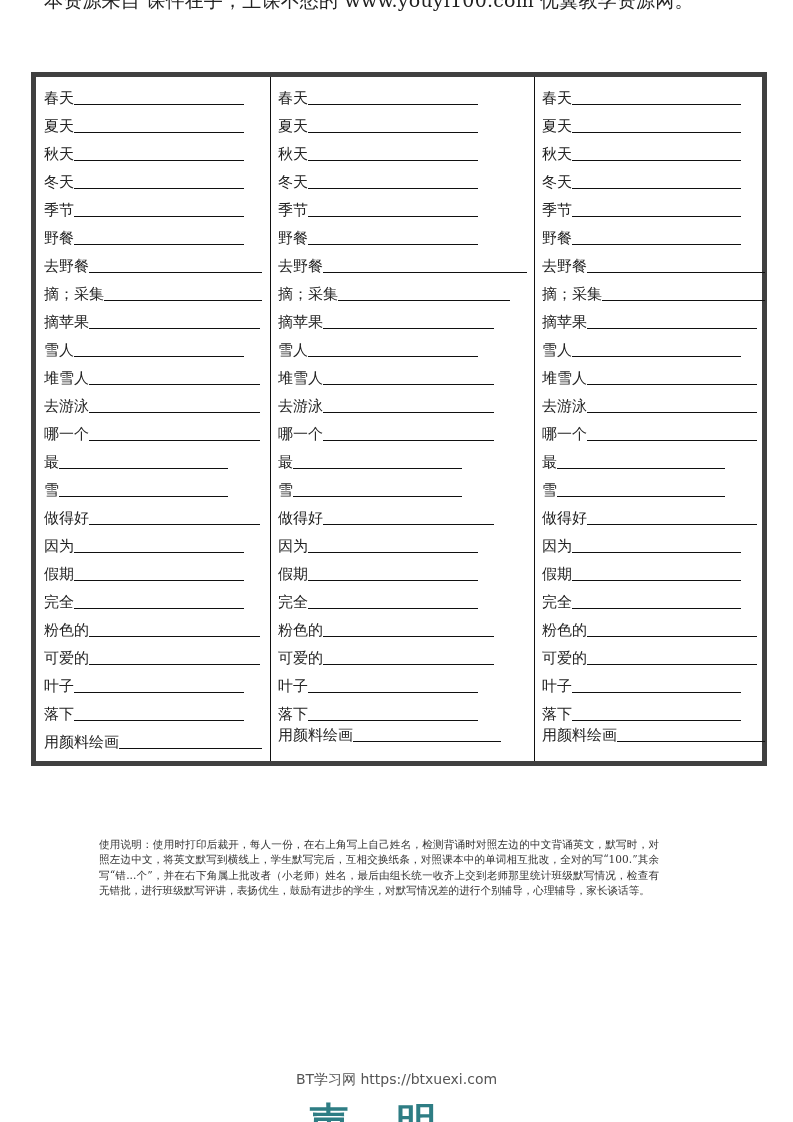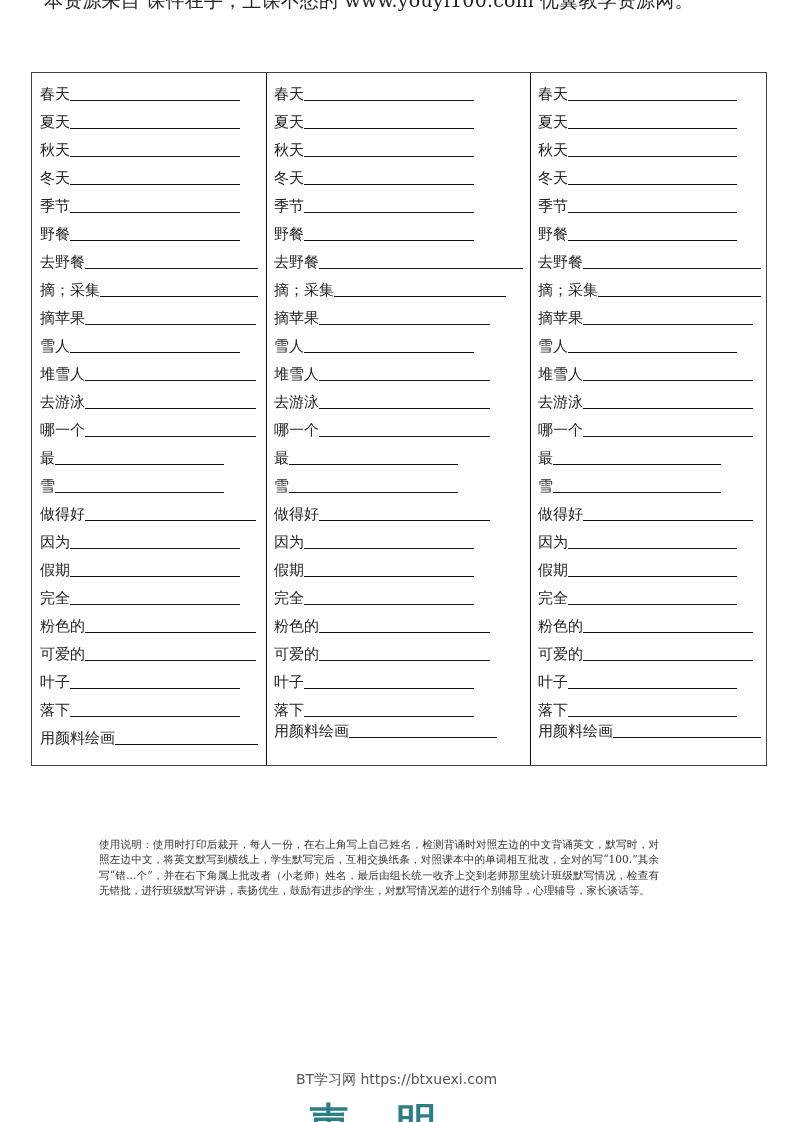--- a/index.html
+++ b/index.html
@@ -1,21 +1,21 @@
 <!DOCTYPE html>
 <html><head>
 <meta charset="utf-8">
 <style>
   html, body { margin: 0; padding: 0; background: #ffffff; }
   body { width: 793px; height: 1122px; position: relative; overflow: hidden;
          font-family: "DejaVu Serif", "Liberation Serif", serif; color: #222; }
   .header-text { position: absolute; left: 44px; top: -12px; font-size: 19px; color: #222;
                  white-space: nowrap; letter-spacing: 0.2px; }
   .sheet { position: absolute; left: 31px; top: 72px; width: 736px; height: 694px;
-           border: 1px solid #404040; box-sizing: border-box; }
+           border: 5px solid #404040; box-sizing: border-box; }
   .col { position: absolute; top: 0; bottom: 0; }
   .col.c1 { left: 0; width: 234px; border-right: 1px solid #111; }
   .col.c2 { left: 234px; width: 264px; border-right: 1px solid #111; }
   .col.c3 { left: 498px; width: 237px; }
   .row { position: absolute; left: 8px; height: 24px; display: flex; align-items: flex-end; }
   .word { font-size: 15px; line-height: 18px; color: #222; white-space: nowrap; }
   .blank { border-bottom: 1px solid #111; height: 0; margin-bottom: 2px; }
   .instructions { position: absolute; left: 99px; top: 837px; width: 560px; font-size: 10.6px;
                   line-height: 15.4px; color: #333; text-align: justify; }
   .footer-site { position: absolute; left: 0; right: 0; top: 1071px; text-align: center;

